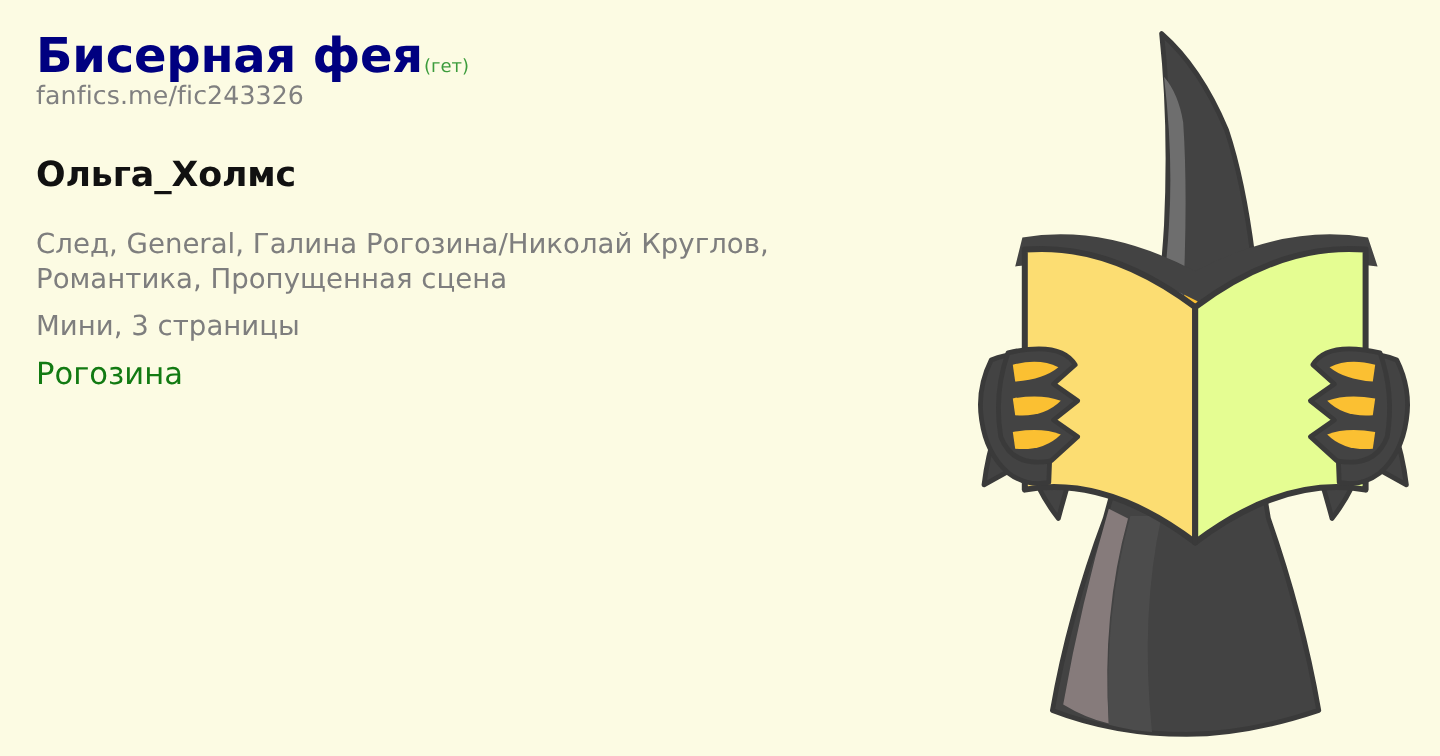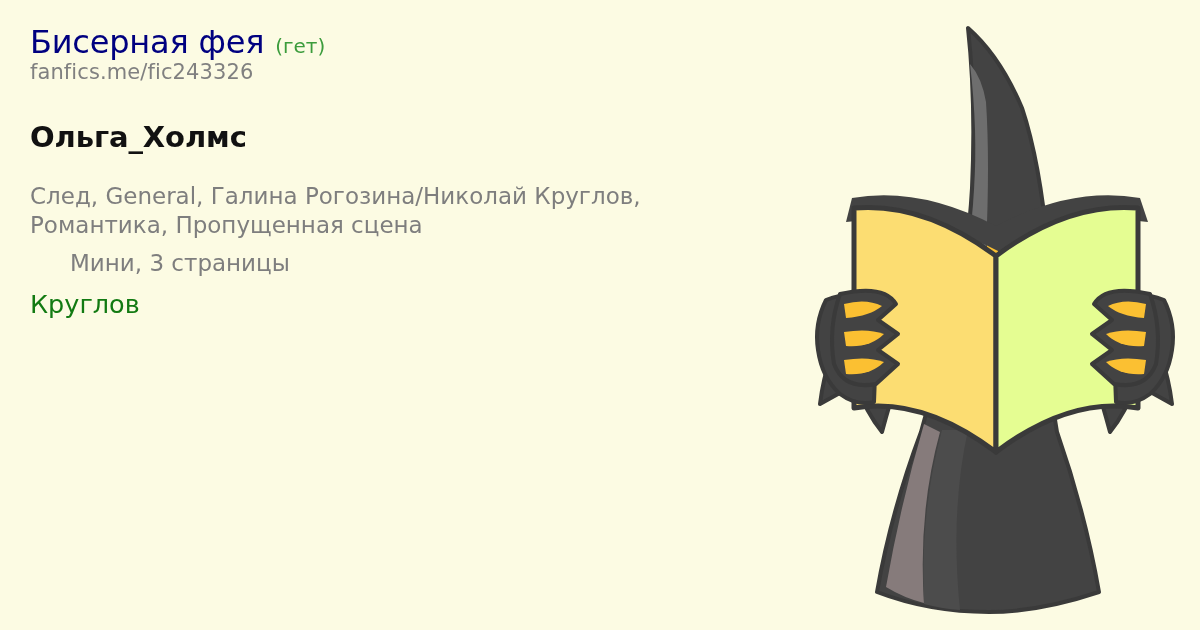--- a/index.html
+++ b/index.html
@@ -31,31 +31,31 @@
   }
 
   #title-row {
     display: flex;
     align-items: baseline;
     flex-wrap: wrap;
     line-height: 1.05;
   }
 
   #fic-title {
-    font-size: 32px;
-    font-weight: normal;
+    font-size: 40px;
+    font-weight: bold;
     color: #000080;
     letter-spacing: -0.2px;
     white-space: nowrap;
   }
 
   #fic-rating {
-    font-size: 20px;
+    font-size: 15px;
     color: #3C9C3C;
-    margin-left: 11px;
+    margin-left: 1px;
     white-space: nowrap;
   }
 
   #fic-url {
     display: block;
     font-size: 21px;
     color: #808080;
     letter-spacing: 0.1px;
   }
 
@@ -77,21 +77,20 @@
     line-height: 1.28;
     color: #7E7E7E;
   }
 
   #tags-line {
     max-width: 680px;
   }
 
   #size-line {
     margin-top: 9px;
-    margin-left: 40px;
   }
 
   #status-line {
     margin-top: 9px;
     font-size: 25.5px;
     line-height: 1.28;
     color: #127A12;
   }
 
   
@@ -116,21 +115,21 @@
       <span id="fic-rating">(гет)</span>
     </div>
 
     <span id="fic-url">fanfics.me/fic243326</span>
 
     <span id="author">Ольга_Холмс</span>
 
     <div id="meta">
       <div id="tags-line" class="meta-line">След, General, Галина Рогозина/Николай Круглов, Романтика, Пропущенная сцена</div>
       <div id="size-line" class="meta-line">Мини, 3 страницы</div>
-      <div id="status-line">Круглов</div>
+      <div id="status-line">Рогозина</div>
     </div>
 
   </div>
 
   <div id="illustration">
     <svg viewBox="0 0 390 610" xmlns="http://www.w3.org/2000/svg">
 
       <g>
         <path d="M166 260 L232 260 L258 420 Q286 500 300 580 Q240 600 190 600 Q130 600 78 580 Q92 500 122 420 Z" transform="translate(-1,0)" fill="#434343" stroke="#3A3A3A" stroke-width="4" stroke-linejoin="round"></path>
 

